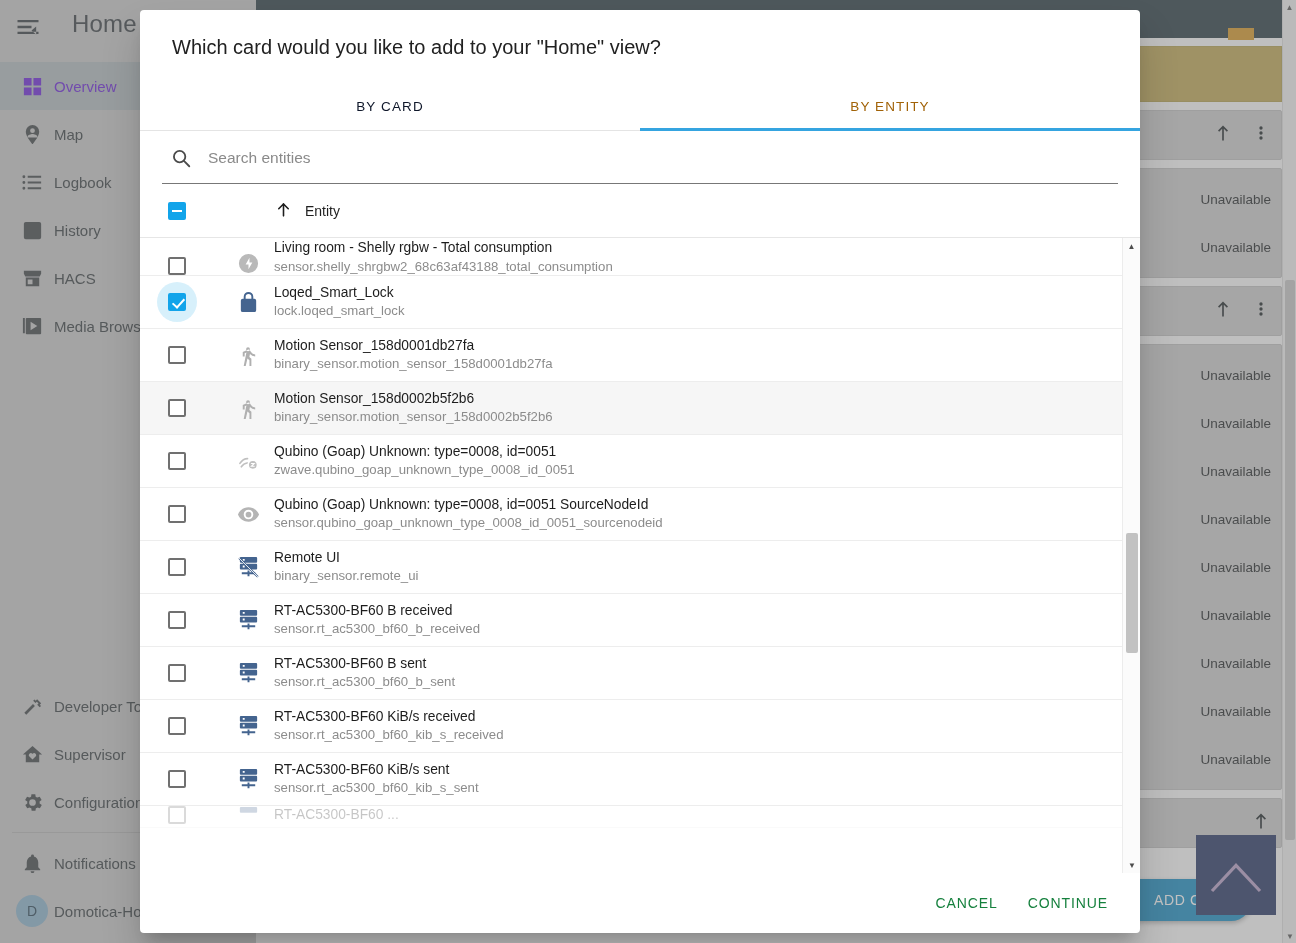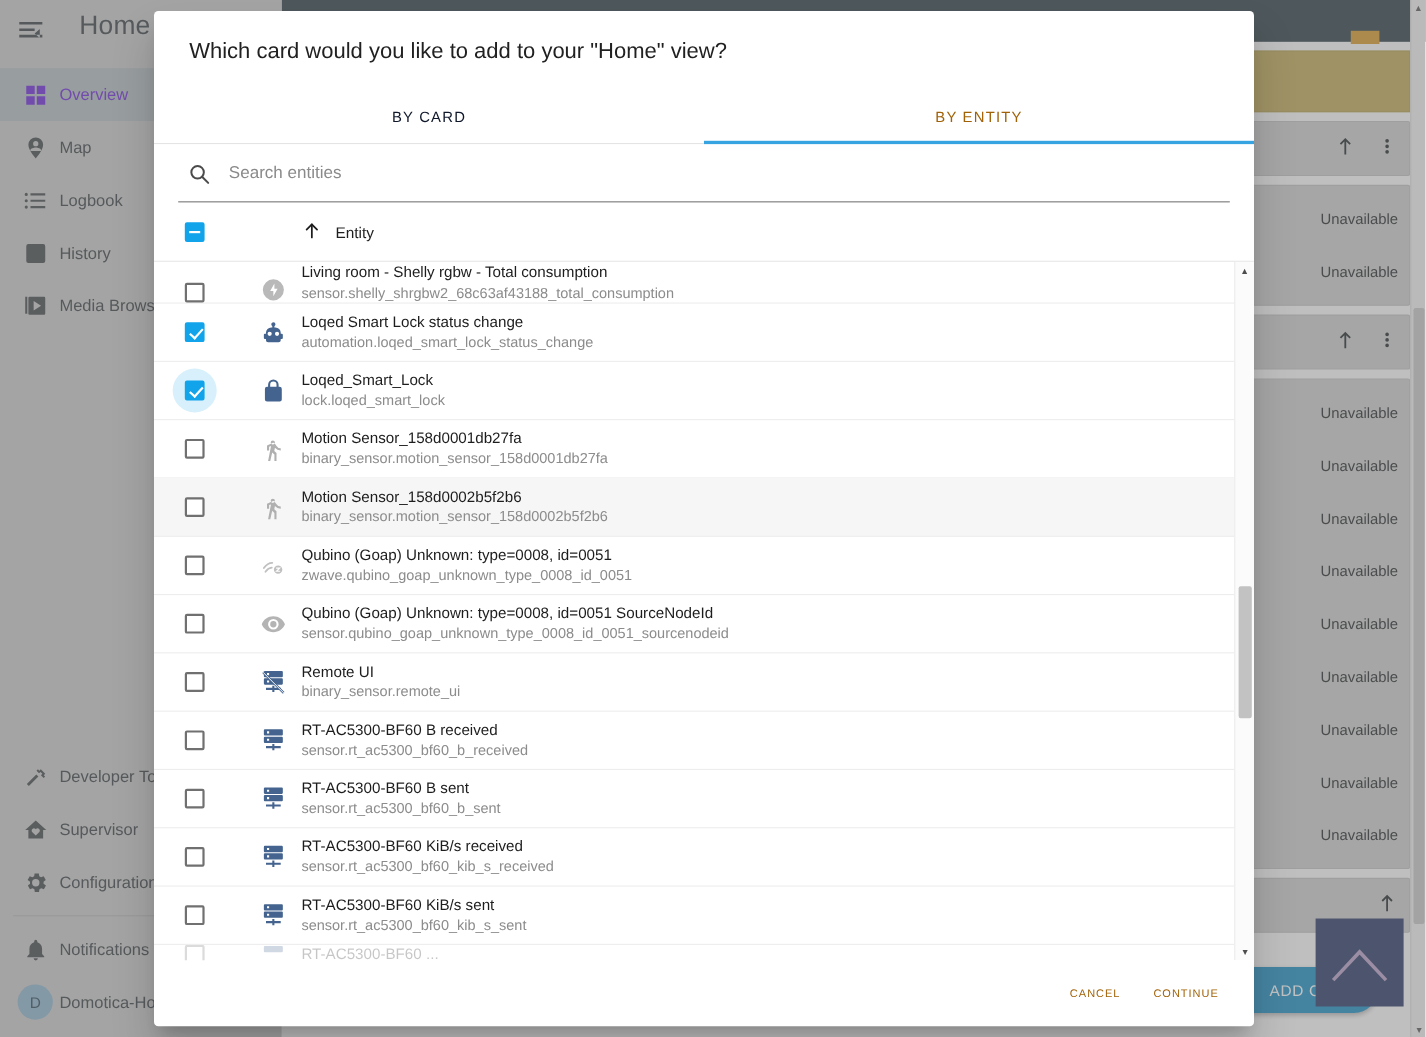--- a/index.html
+++ b/index.html
@@ -169,21 +169,21 @@
   .lsb-arrow { height: 16px; display: flex; align-items: center; justify-content: center; color: #4d4d4d; font-size: 8px; }
   .lsb-thumb { position: absolute; left: 3px; width: 12px; background: #c2c2c2; border-radius: 2px; }
 
   .dlg-actions {
     height: 60px; display: flex; align-items: center; justify-content: flex-end;
     gap: 10px; padding-right: 22px;
   }
   .txt-btn {
     background: transparent; border: 0; cursor: pointer;
     font-family: "Liberation Sans", sans-serif;
-    font-size: 10px; letter-spacing: .9px; color: #a16207;
+    font-size: 14px; letter-spacing: .9px; color: #15803d;
     padding: 9px 10px; border-radius: 3px;
   }
 </style>
 </head>
 <body>
 
 <div id="root">
 
   <div class="bg-layer">
 
@@ -224,20 +224,28 @@
           </span>
           <span>Logbook</span>
         </div>
         <div class="sb-item">
           <span class="sb-ico">
             <svg viewBox="0 0 24 24" width="23" height="23" fill="currentColor">
                 <path d="M5 3h14a2 2 0 012 2v14a2 2 0 01-2 2H5a2 2 0 01-2-2V5a2 2 0 012-2m2 12h2v3H7v-3m4-6h2v9h-2V9m4 3h2v6h-2v-6z"></path>
               </svg>
           </span>
           <span>History</span>
+        </div>
+        <div class="sb-item">
+          <span class="sb-ico">
+            <svg viewBox="0 0 24 24" width="23" height="23" fill="currentColor">
+                <path d="M3 4h18v3l-1.5 3H4.5L3 7V4m2 7h14v9H5v-9m2 2v5h5v-5H7z"></path>
+              </svg>
+          </span>
+          <span>HACS</span>
         </div>
         <div class="sb-item">
           <span class="sb-ico">
             <svg viewBox="0 0 24 24" width="23" height="23" fill="currentColor">
                 <path d="M2 3h2v16H2V3m4 0h14a1 1 0 011 1v15a1 1 0 01-1 1H6a1 1 0 01-1-1V4a1 1 0 011-1m4 4v9l7-4.5L10 7z"></path>
               </svg>
           </span>
           <span>Media Browser</span>
         </div>
       </div>
@@ -451,34 +459,20 @@
             <svg viewBox="0 0 24 24" fill="currentColor">
                 <path d="M12 2a10 10 0 100 20 10 10 0 000-20m1 4v5h3l-4 7v-5H9l4-7z"></path>
               </svg>
           </div>
           <div class="row-text">
             <span class="r-name">Living room - Shelly rgbw - Total consumption</span>
             <span class="r-id">sensor.shelly_shrgbw2_68c63af43188_total_consumption</span>
           </div>
         </div>
 
-        <div class="row">
-          <div class="col-check">
-              <span class="cb checked"></span>
-            </div>
-          <div class="col-icon ent-ico" style="color:#44648f">
-            <svg viewBox="0 0 24 24" fill="currentColor">
-                <path d="M12 2a2 2 0 012 2c0 .74-.4 1.39-1 1.73V7h1a5 5 0 015 5v1h1a1 1 0 011 1v3a1 1 0 01-1 1h-1v1a2 2 0 01-2 2H7a2 2 0 01-2-2v-1H4a1 1 0 01-1-1v-3a1 1 0 011-1h1v-1a5 5 0 015-5h1V5.73A2 2 0 0112 2M8.5 11a2 2 0 100 4 2 2 0 000-4m7 0a2 2 0 100 4 2 2 0 000-4z"></path>
-              </svg>
-          </div>
-          <div class="row-text">
-            <span class="r-name">Loqed Smart Lock status change</span>
-            <span class="r-id">automation.loqed_smart_lock_status_change</span>
-          </div>
-        </div>
 
         <div class="row">
           <div class="col-check">
             <span class="cb-focus">
               <span class="cb checked"></span>
             </span>
           </div>
           <div class="col-icon ent-ico" style="color:#44648f">
             <svg viewBox="0 0 24 24" fill="currentColor">
                 <path d="M12 17a2 2 0 01-2-2 2 2 0 112 2m6-9a2 2 0 012 2v10a2 2 0 01-2 2H6a2 2 0 01-2-2V10a2 2 0 012-2h1V6a5 5 0 1110 0v2h1M12 3a3 3 0 00-3 3v2h6V6a3 3 0 00-3-3z"></path>

